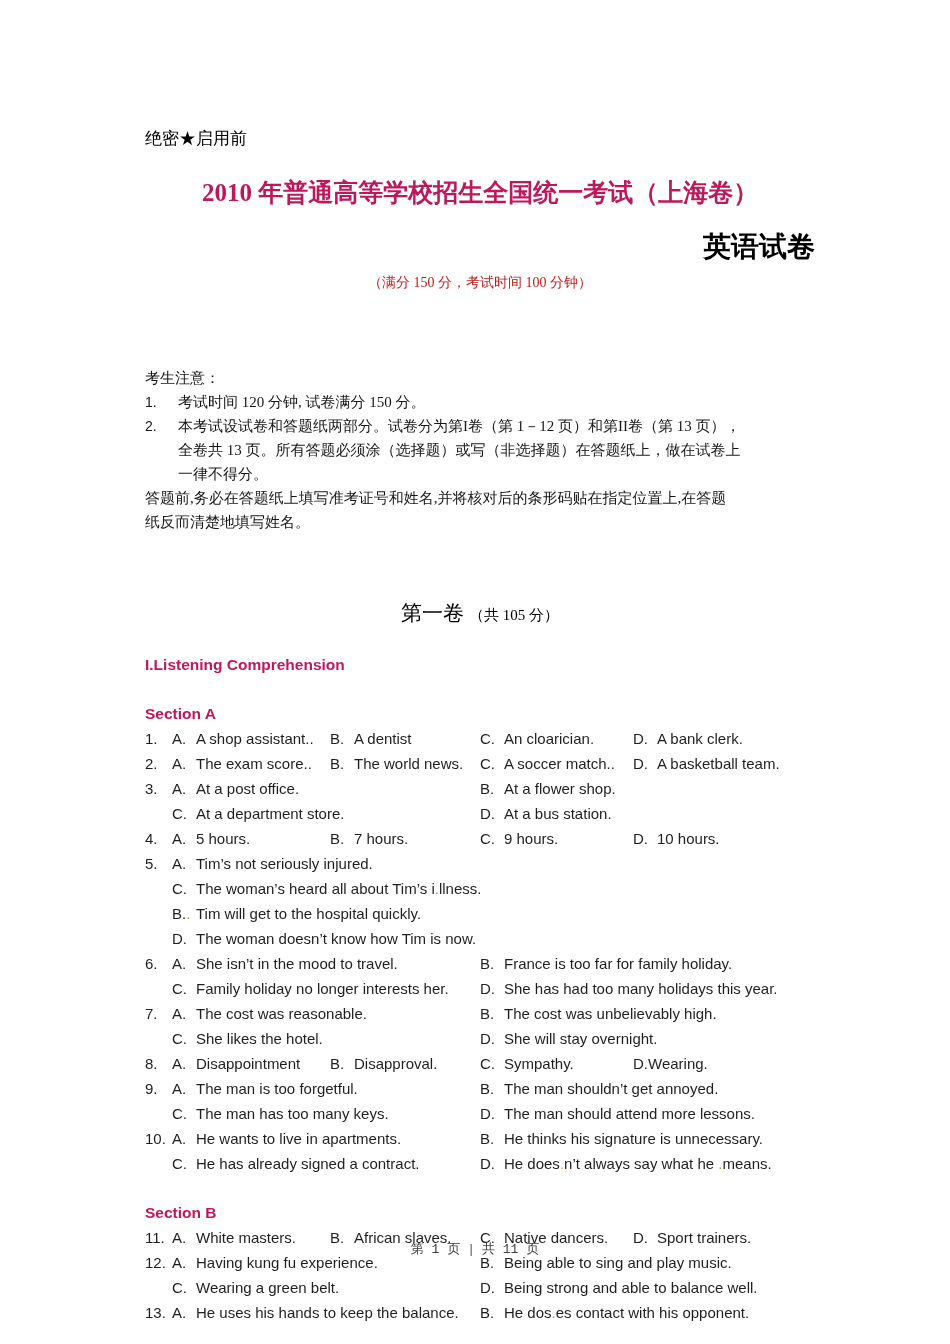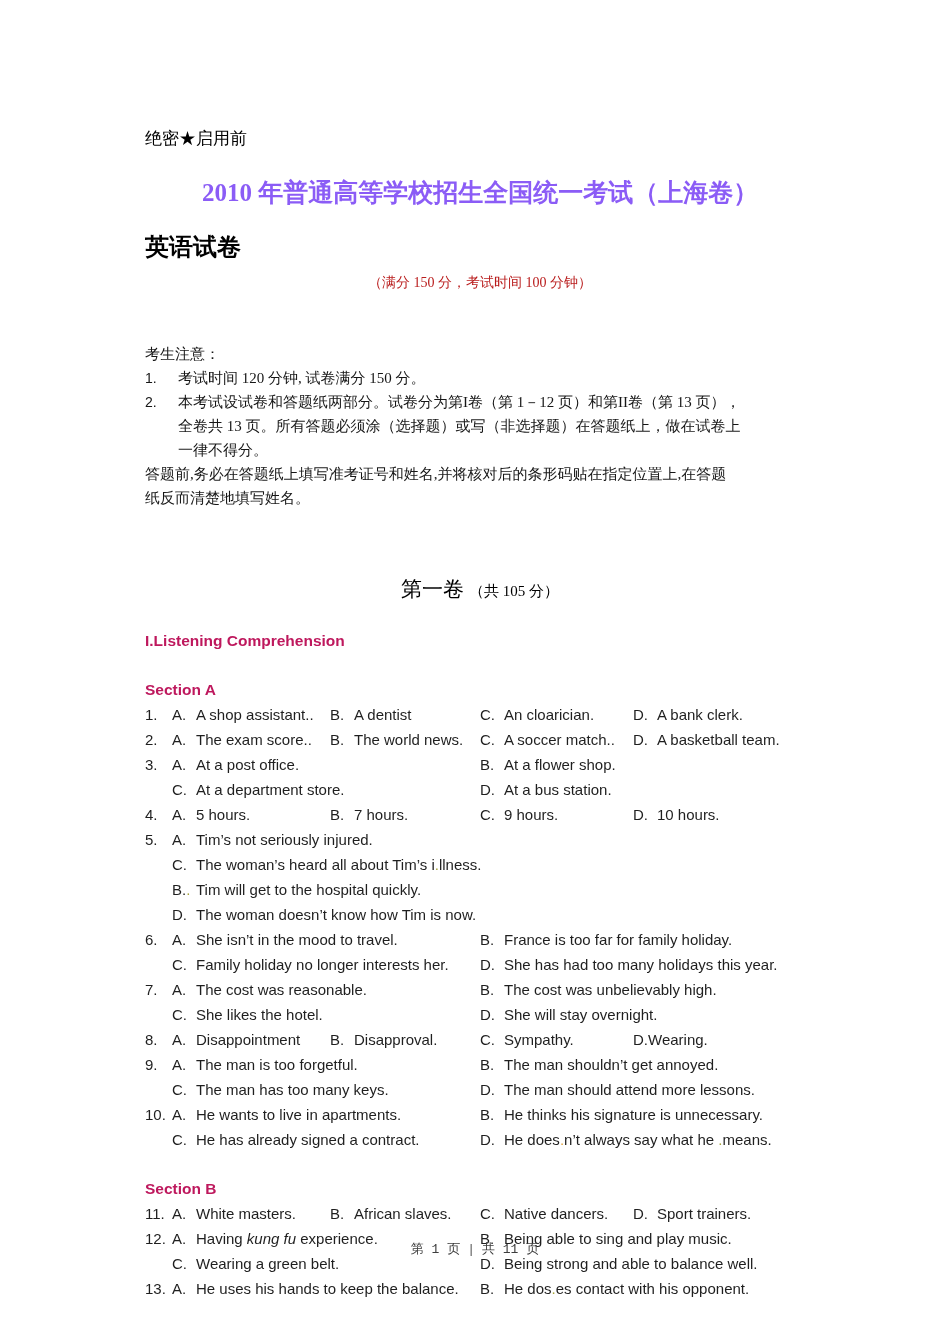--- a/index.html
+++ b/index.html
@@ -9,25 +9,25 @@
     background:#ffffff;
     color:#1c1c1c;
     font-family:"Liberation Serif","DejaVu Serif",serif;
     overflow:hidden;
     border-radius:32px;
   }
   .content{padding:0 135px 0 145px;}
 
   .classification{margin-top:126px;font-size:17px;line-height:26px;color:#000;}
 
-  .main-title{margin:24px 0 0 0;font-size:25px;line-height:34px;font-weight:bold;text-align:center;color:#8b5cf6;}
-  .subtitle{margin:20px 0 0 0;font-size:24px;line-height:34px;font-weight:bold;text-align:left;color:#000;}
+  .main-title{margin:24px 0 0 0;font-size:25px;line-height:34px;font-weight:bold;text-align:center;color:#be185d;}
+  .subtitle{margin:20px 0 0 0;font-size:28px;line-height:34px;font-weight:bold;text-align:right;color:#000;}
   .meta{margin-top:8px;font-size:14px;line-height:22px;text-align:center;color:#b91c1c;}
 
-  .notice{margin-top:48px;font-size:15px;line-height:24px;color:#161616;}
+  .notice{margin-top:72px;font-size:15px;line-height:24px;color:#161616;}
   .notice-heading{font-weight:normal;}
   .notice-item{display:flex;}
   .notice-num{flex:0 0 33px;font-family:"Liberation Sans","DejaVu Sans",sans-serif;font-size:14px;}
   .notice-body{flex:1;}
 
   .part-title{margin-top:66px;text-align:center;line-height:26px;color:#000;}
   .part-title-main{font-size:21px;}
   .part-title-suffix{font-size:15px;margin-left:5px;}
 
   .listening{
@@ -38,21 +38,21 @@
   .listening-heading,.section-label{font-weight:bold;font-size:15.5px;color:#be185d;margin-top:24px;}
 
   .q-row{display:flex;}
   .q-num{flex:0 0 27px;white-space:nowrap;}
   .q-grid{flex:1;display:grid;}
   .cols-4{grid-template-columns:158px 150px 153px 1fr;}
   .cols-2{grid-template-columns:308px 1fr;}
   .cols-1{grid-template-columns:1fr;}
   .q-opt{white-space:nowrap;}
   .opt-label{display:inline-block;min-width:24px;}
-  .seg-italic{font-style:italic;}
+  .seg-italic{}
 
   .footer{
     position:absolute;top:1240px;left:0;width:100%;
     text-align:center;font-size:13px;color:#3d3d3d;
     font-family:Liberation Mono, monospace;
   }
   .footer-sep{margin:0 7px;color:#555;}
 </style>
 </head>
 <body>

